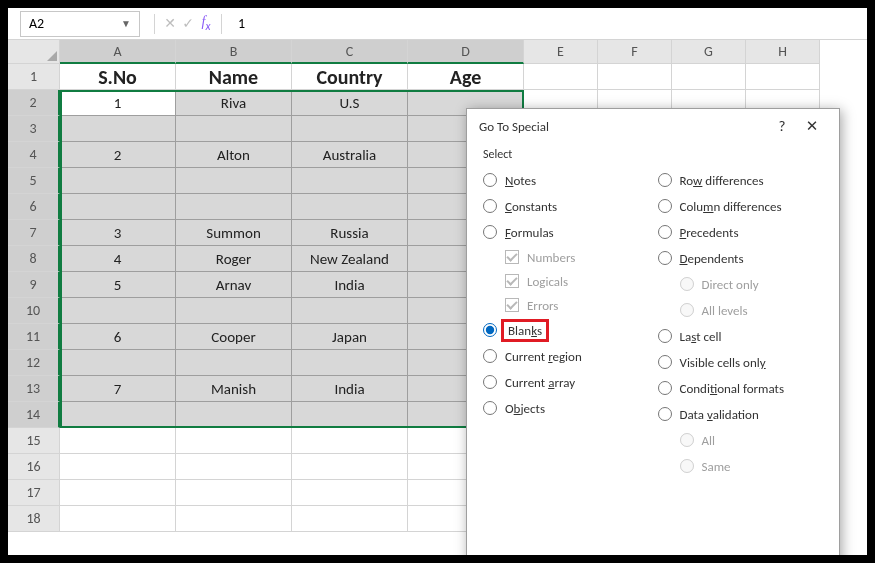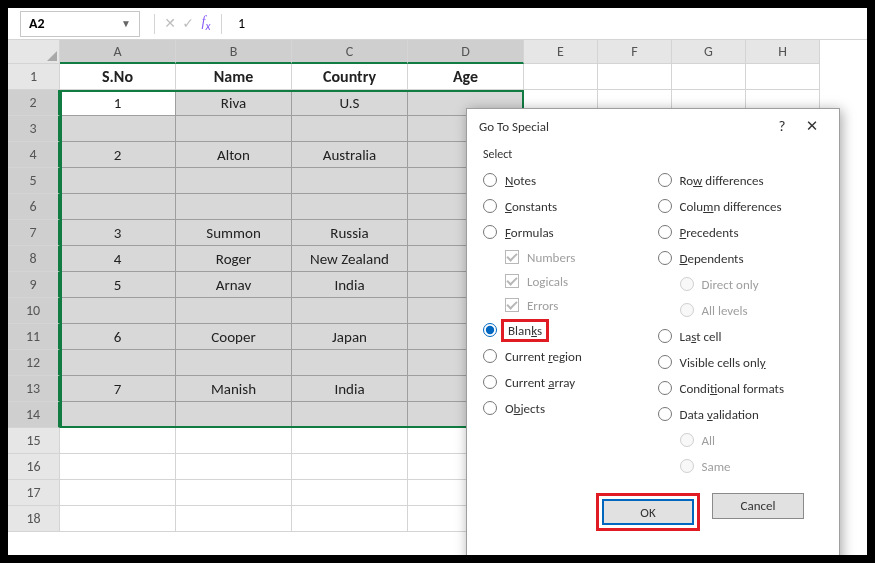--- a/index.html
+++ b/index.html
@@ -1,21 +1,21 @@
 <!DOCTYPE html>
 <html><head>
 <meta charset="utf-8">
 <style>
 * { box-sizing: border-box; margin: 0; padding: 0; font-family: "Segoe UI", Calibri, Arial, sans-serif; }
 body { background: #000; padding: 8px; }
 .app { background: #fff; width: 859px; height: 547px; position: relative; overflow: hidden; }
 
 
 .formula-bar { height: 32px; display: flex; align-items: center; border-bottom: 1px solid #d4d4d4; background: #fff; font-size: 14px; }
-.namebox { width: 120px; height: 26px; border: 1px solid #c7c7c7; margin: 0 8px 0 12px; padding: 0 8px; display: flex; align-items: center; justify-content: space-between; background: #fff; font-weight: bold; }
+.namebox { width: 120px; height: 26px; border: 1px solid #c7c7c7; margin: 0 8px 0 12px; padding: 0 8px; display: flex; align-items: center; justify-content: space-between; background: #fff; }
 .namebox .chev { font-size: 10px; color: #666; }
 .fbar-sep { width: 1px; height: 20px; background: #d4d4d4; margin: 0 6px; }
 .fbar-ico { width: 18px; text-align: center; color: #bdbdbd; font-size: 14px; cursor: default; }
 .fbar-ico.fx { font-style: italic; color: #8b5cf6; font-family: "Times New Roman", serif; }
 .formula-input { flex: 1; padding: 0 10px; }
 
 
 .grid { position: absolute; top: 32px; left: 0; right: 0; bottom: 0; }
 .col-headers { display: flex; height: 24px; }
 .corner { width: 52px; height: 24px; border-right: 1px solid #d4d4d4; border-bottom: 1px solid #d4d4d4; background: #e6e6e6; position: relative; }
@@ -23,21 +23,21 @@
 .ch { width: 116px; height: 24px; border-right: 1px solid #d4d4d4; border-bottom: 1px solid #d4d4d4; background: #e6e6e6; color: #555; text-align: center; line-height: 24px; font-size: 14px; }
 .ch.sel { background: #cfcfcf; border-bottom: 2px solid #107c41; }
 .ch.narrow { width: 74px; }
 
 .rows { }
 .row { display: flex; height: 26px; }
 .rh { width: 52px; border-right: 1px solid #d4d4d4; border-bottom: 1px solid #d4d4d4; background: #e6e6e6; color: #555; text-align: center; line-height: 26px; font-size: 14px; }
 .rh.sel { background: #cfcfcf; border-right: 2px solid #107c41; }
 .cell { width: 116px; border-right: 1px solid #d4d4d4; border-bottom: 1px solid #d4d4d4; background: #fff; text-align: center; line-height: 26px; font-size: 15px; color: #222; }
 .cell.narrow { width: 74px; }
-.cell.hdr { font-weight: bold; font-size: 16px; }
+.cell.hdr { font-weight: bold; font-size: 20px; }
 .cell.sel { background: #d8d8d8; }
 .cell.sel.tbl { border-right: 1px solid #9e9e9e; border-bottom: 1px solid #9e9e9e; }
 .cell.active { background: #fff !important; }
 .sel-outline { position: absolute; border: 2px solid #107c41; pointer-events: none; }
 
 
 .dialog { position: absolute; top: 100px; left: 458px; width: 374px; height: 548px; background: #fff; border: 1px solid #9e9e9e; box-shadow: 2px 2px 12px rgba(0,0,0,0.35); font-size: 13px; color: #333; }
 .dlg-title { height: 34px; display: flex; align-items: center; padding: 0 12px; }
 .dlg-title .t { flex: 1; font-size: 13px; }
 .dlg-title .help, .dlg-title .close { width: 30px; text-align: center; font-size: 15px; color: #333; cursor: pointer; }
@@ -390,22 +390,16 @@
           <label class="opt disabled">
               <input type="radio" name="dv" disabled="" style="margin-left: 22px;">
               <span>All</span>
             </label>
           <label class="opt disabled">
               <input type="radio" name="dv" disabled="" style="margin-left: 22px;">
               <span>Same</span>
             </label>
         </div>
       </div>
-      <div class="dlg-btns">
-        <span class="btn-red-wrap">
-            <div class="btn primary">OK</div>
-          </span>
-        <div class="btn">Cancel</div>
-      </div>
     </div>
   </div>
 
 </div>
 
 </body></html>

